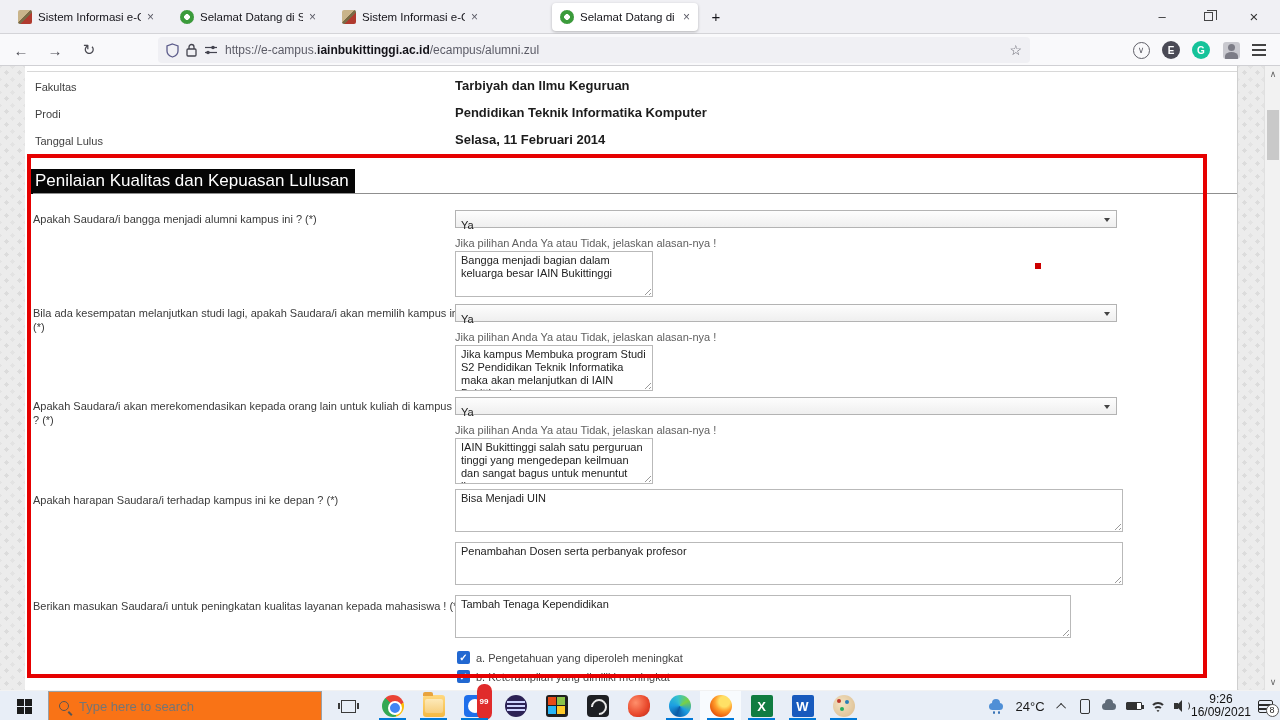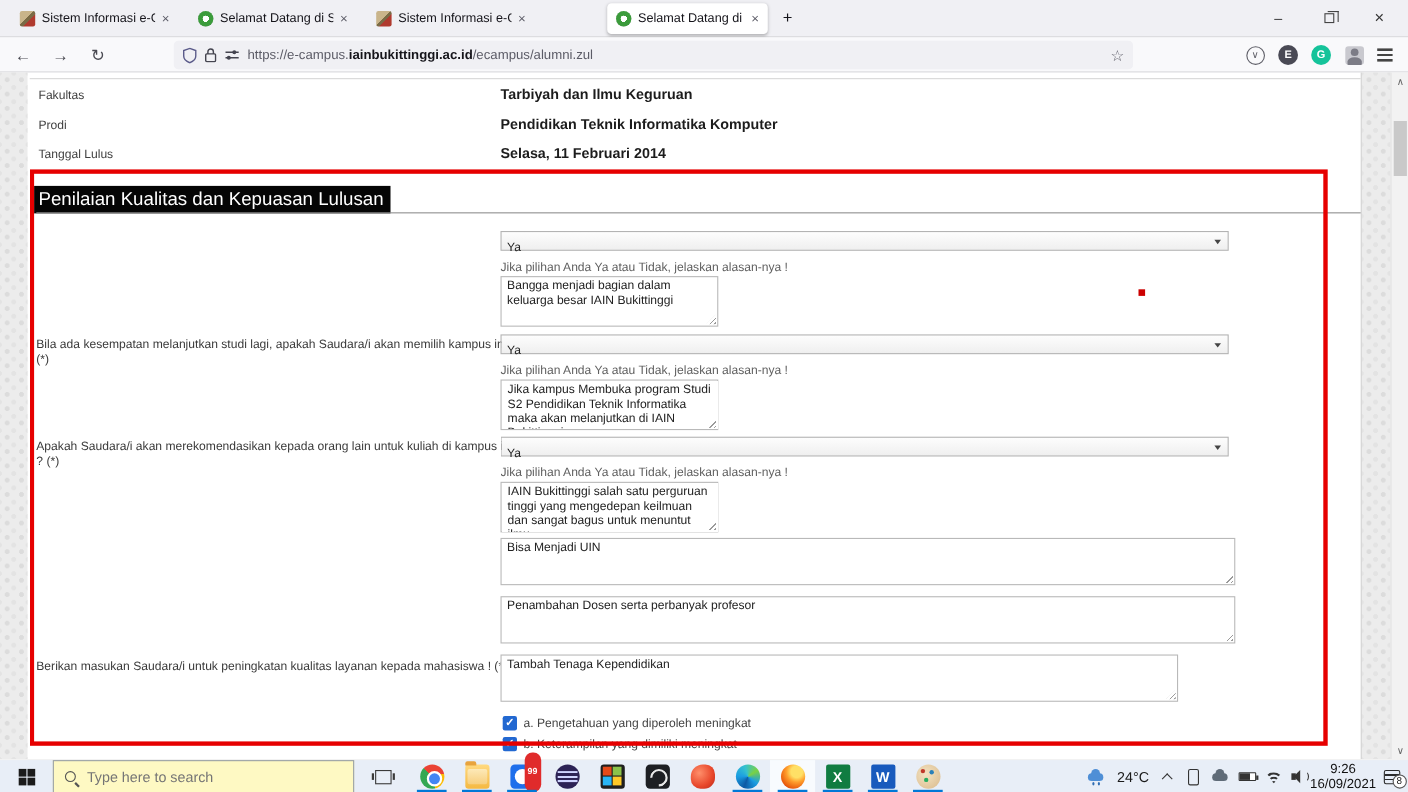--- a/index.html
+++ b/index.html
@@ -71,21 +71,21 @@
   .sb-arrow { position:absolute; left:0; width:16px; text-align:center; font-size:9px; color:#666; }
   .sb-thumb { position:absolute; left:2px; top:44px; width:12px; height:50px; background:#c9c9c9; }
 
   
   .taskbar { position:absolute; left:0; top:690px; width:1280px; height:30px; background:#e8eef7; border-top:1px solid #f2f2f2; display:block; }
   .tb-slot { position:absolute; top:0; height:30px; display:flex; align-items:center; justify-content:center; }
   .tb-underline::after { content:""; position:absolute; left:7px; bottom:0; width:27px; height:3px; background:#0078d7; }
   .tb-active { background:#f8fbfe; }
   .win-logo { width:15px; height:15px; display:grid; grid-template-columns:7px 7px; grid-template-rows:7px 7px; gap:1px; }
   .win-logo span { background:#1b1b1b; }
-  .search-box { position:absolute; left:48px; top:0; width:274px; height:30px; background:#fef9c3; border:1px solid #9aa0a6; display:flex; align-items:center; padding:0 10px; gap:10px; }
+  .search-box { position:absolute; left:48px; top:0; width:274px; height:30px; background:#f97316; border:1px solid #9aa0a6; display:flex; align-items:center; padding:0 10px; gap:10px; }
   .search-box input { border:none; outline:none; font-size:13px; color:#444; width:200px; font-family:"Liberation Sans",sans-serif; background:transparent; }
   .mag { width:10px; height:10px; border:1.5px solid #555; border-radius:50%; position:relative; }
   .mag::after { content:""; position:absolute; left:9px; top:9px; width:5px; height:1.5px; background:#555; transform:rotate(45deg); transform-origin:0 0; }
   .taskview { width:15px; height:13px; border:1.5px solid #3a3a3a; position:relative; }
   .taskview::before { content:""; position:absolute; left:-4px; top:2px; width:2px; height:6px; background:#3a3a3a; }
   .taskview::after { content:""; position:absolute; right:-4px; top:2px; width:2px; height:6px; background:#3a3a3a; }
 
   .app-ic { width:22px; height:22px; border-radius:4px; position:relative; }
   .ic-chrome { border-radius:50%; background:conic-gradient(from -45deg, #ea4335 0 120deg, #fbbc05 0 210deg, #34a853 0 360deg); }
   .ic-chrome::after { content:""; position:absolute; left:6px; top:6px; width:10px; height:10px; border-radius:50%; background:#4285f4; border:2px solid #fff; }
@@ -217,20 +217,21 @@
   <div class="abs info-label" style="left:35px;top:42px">Prodi</div>
   <div class="abs info-value" style="left:455px;top:39px">Pendidikan Teknik Informatika Komputer</div>
   <div class="abs info-label" style="left:35px;top:69px">Tanggal Lulus</div>
   <div class="abs info-value" style="left:455px;top:66px">Selasa, 11 Februari 2014</div>
 
   <div class="abs" style="left:31px;top:103px">
     <span class="section-title">Penilaian Kualitas dan Kepuasan Lulusan</span>
   </div>
   <div class="section-rule" style="left:33px;top:127px;width:1204px"></div>
 
+  <div class="abs q-label" style="top:146px">Apakah Saudara/i bangga menjadi alumni kampus ini ? (*)</div>
   <div class="abs zk-select" style="top:144px">
     <span>Ya</span>
     <span class="sel-arrow"></span>
   </div>
   <div class="abs q-helper" style="top:171px">Jika pilihan Anda Ya atau Tidak, jelaskan alasan-nya !</div>
   <div class="ta-wrap" style="left:455px;top:185px;width:198px;height:46px">
     <textarea style="">Bangga menjadi bagian dalam keluarga besar IAIN Bukittinggi</textarea>
   </div>
 
   <div class="abs q-label" style="top:240px">Bila ada kesempatan melanjutkan studi lagi, apakah Saudara/i akan memilih kampus ini ? (*)</div>
@@ -246,20 +247,21 @@
   <div class="abs q-label" style="top:333px">Apakah Saudara/i akan merekomendasikan kepada orang lain untuk kuliah di kampus ini ? (*)</div>
   <div class="abs zk-select" style="top:331px">
     <span>Ya</span>
     <span class="sel-arrow"></span>
   </div>
   <div class="abs q-helper" style="top:358px">Jika pilihan Anda Ya atau Tidak, jelaskan alasan-nya !</div>
   <div class="ta-wrap" style="left:455px;top:372px;width:198px;height:46px">
     <textarea style="">IAIN Bukittinggi salah satu perguruan tinggi yang mengedepan keilmuan dan sangat bagus untuk menuntut ilmu</textarea>
   </div>
 
+  <div class="abs q-label" style="top:427px">Apakah harapan Saudara/i terhadap kampus ini ke depan ? (*)</div>
   <div class="ta-wrap" style="left:455px;top:423px;width:668px;height:43px">
     <textarea style="">Bisa Menjadi UIN</textarea>
   </div>
 
   <div class="ta-wrap" style="left:455px;top:476px;width:668px;height:43px">
     <textarea style="">Penambahan Dosen serta perbanyak profesor</textarea>
   </div>
 
   <div class="abs q-label" style="top:533px">Berikan masukan Saudara/i untuk peningkatan kualitas layanan kepada mahasiswa ! (*)</div>
   <div class="ta-wrap" style="left:455px;top:529px;width:616px;height:43px">

